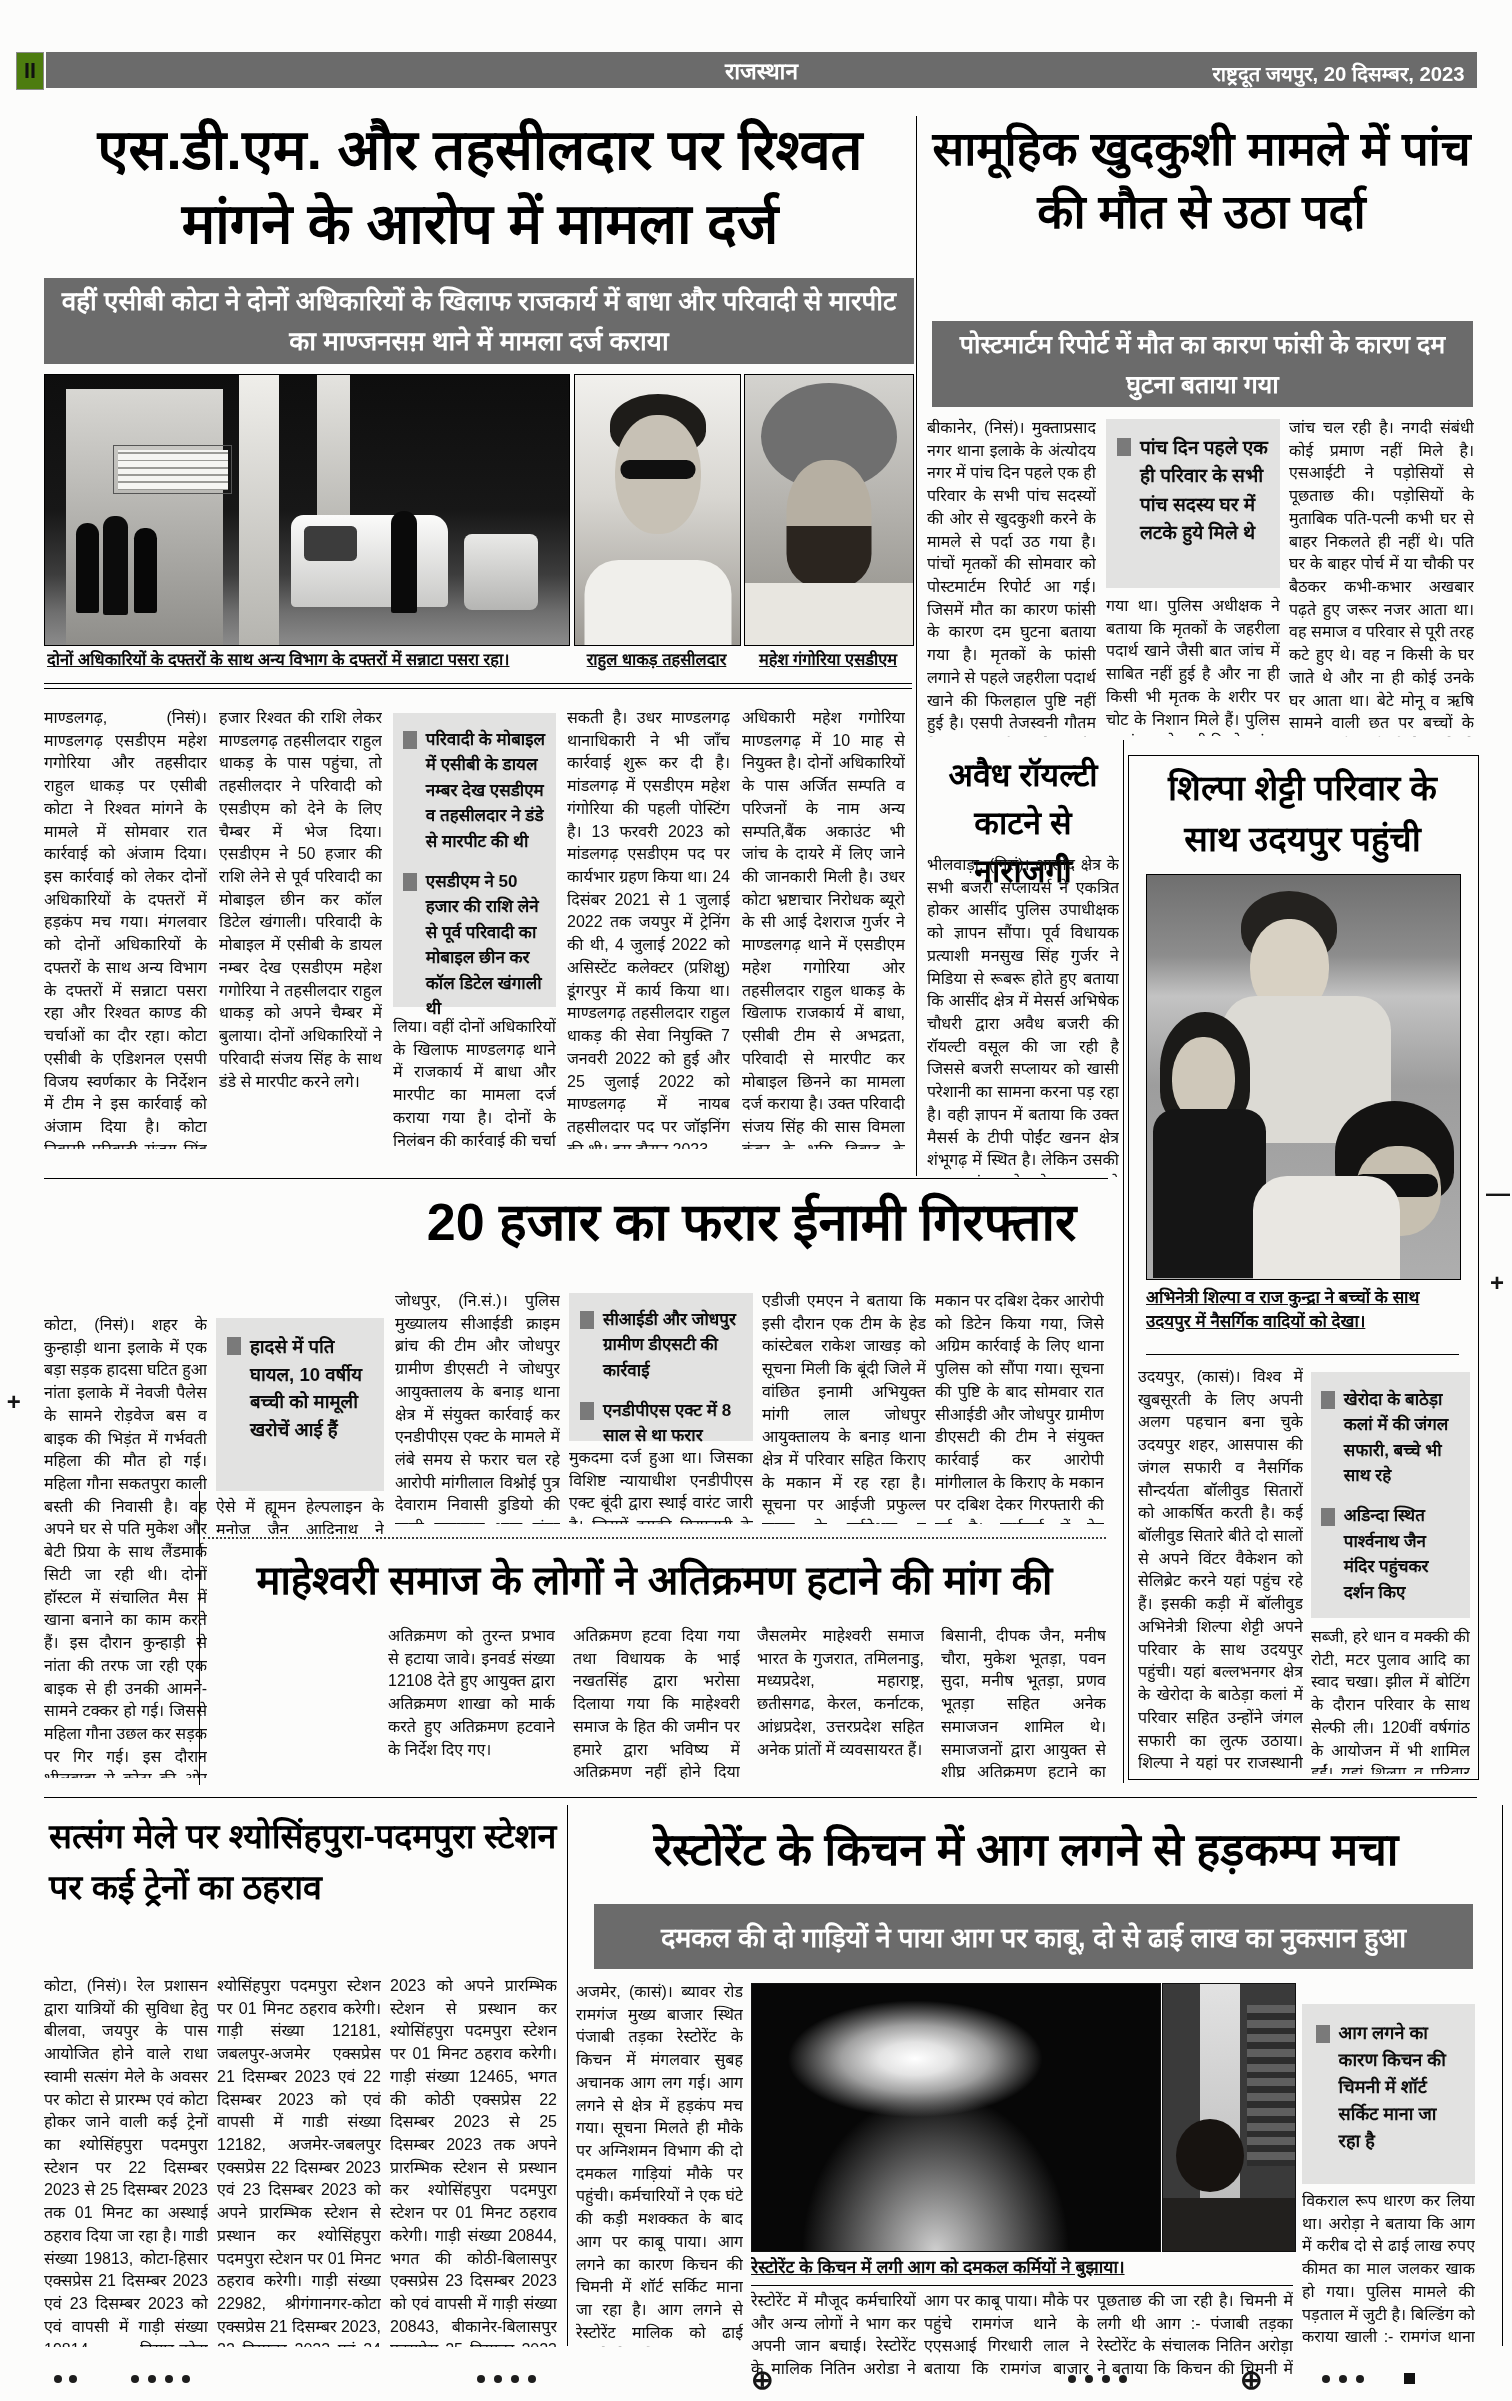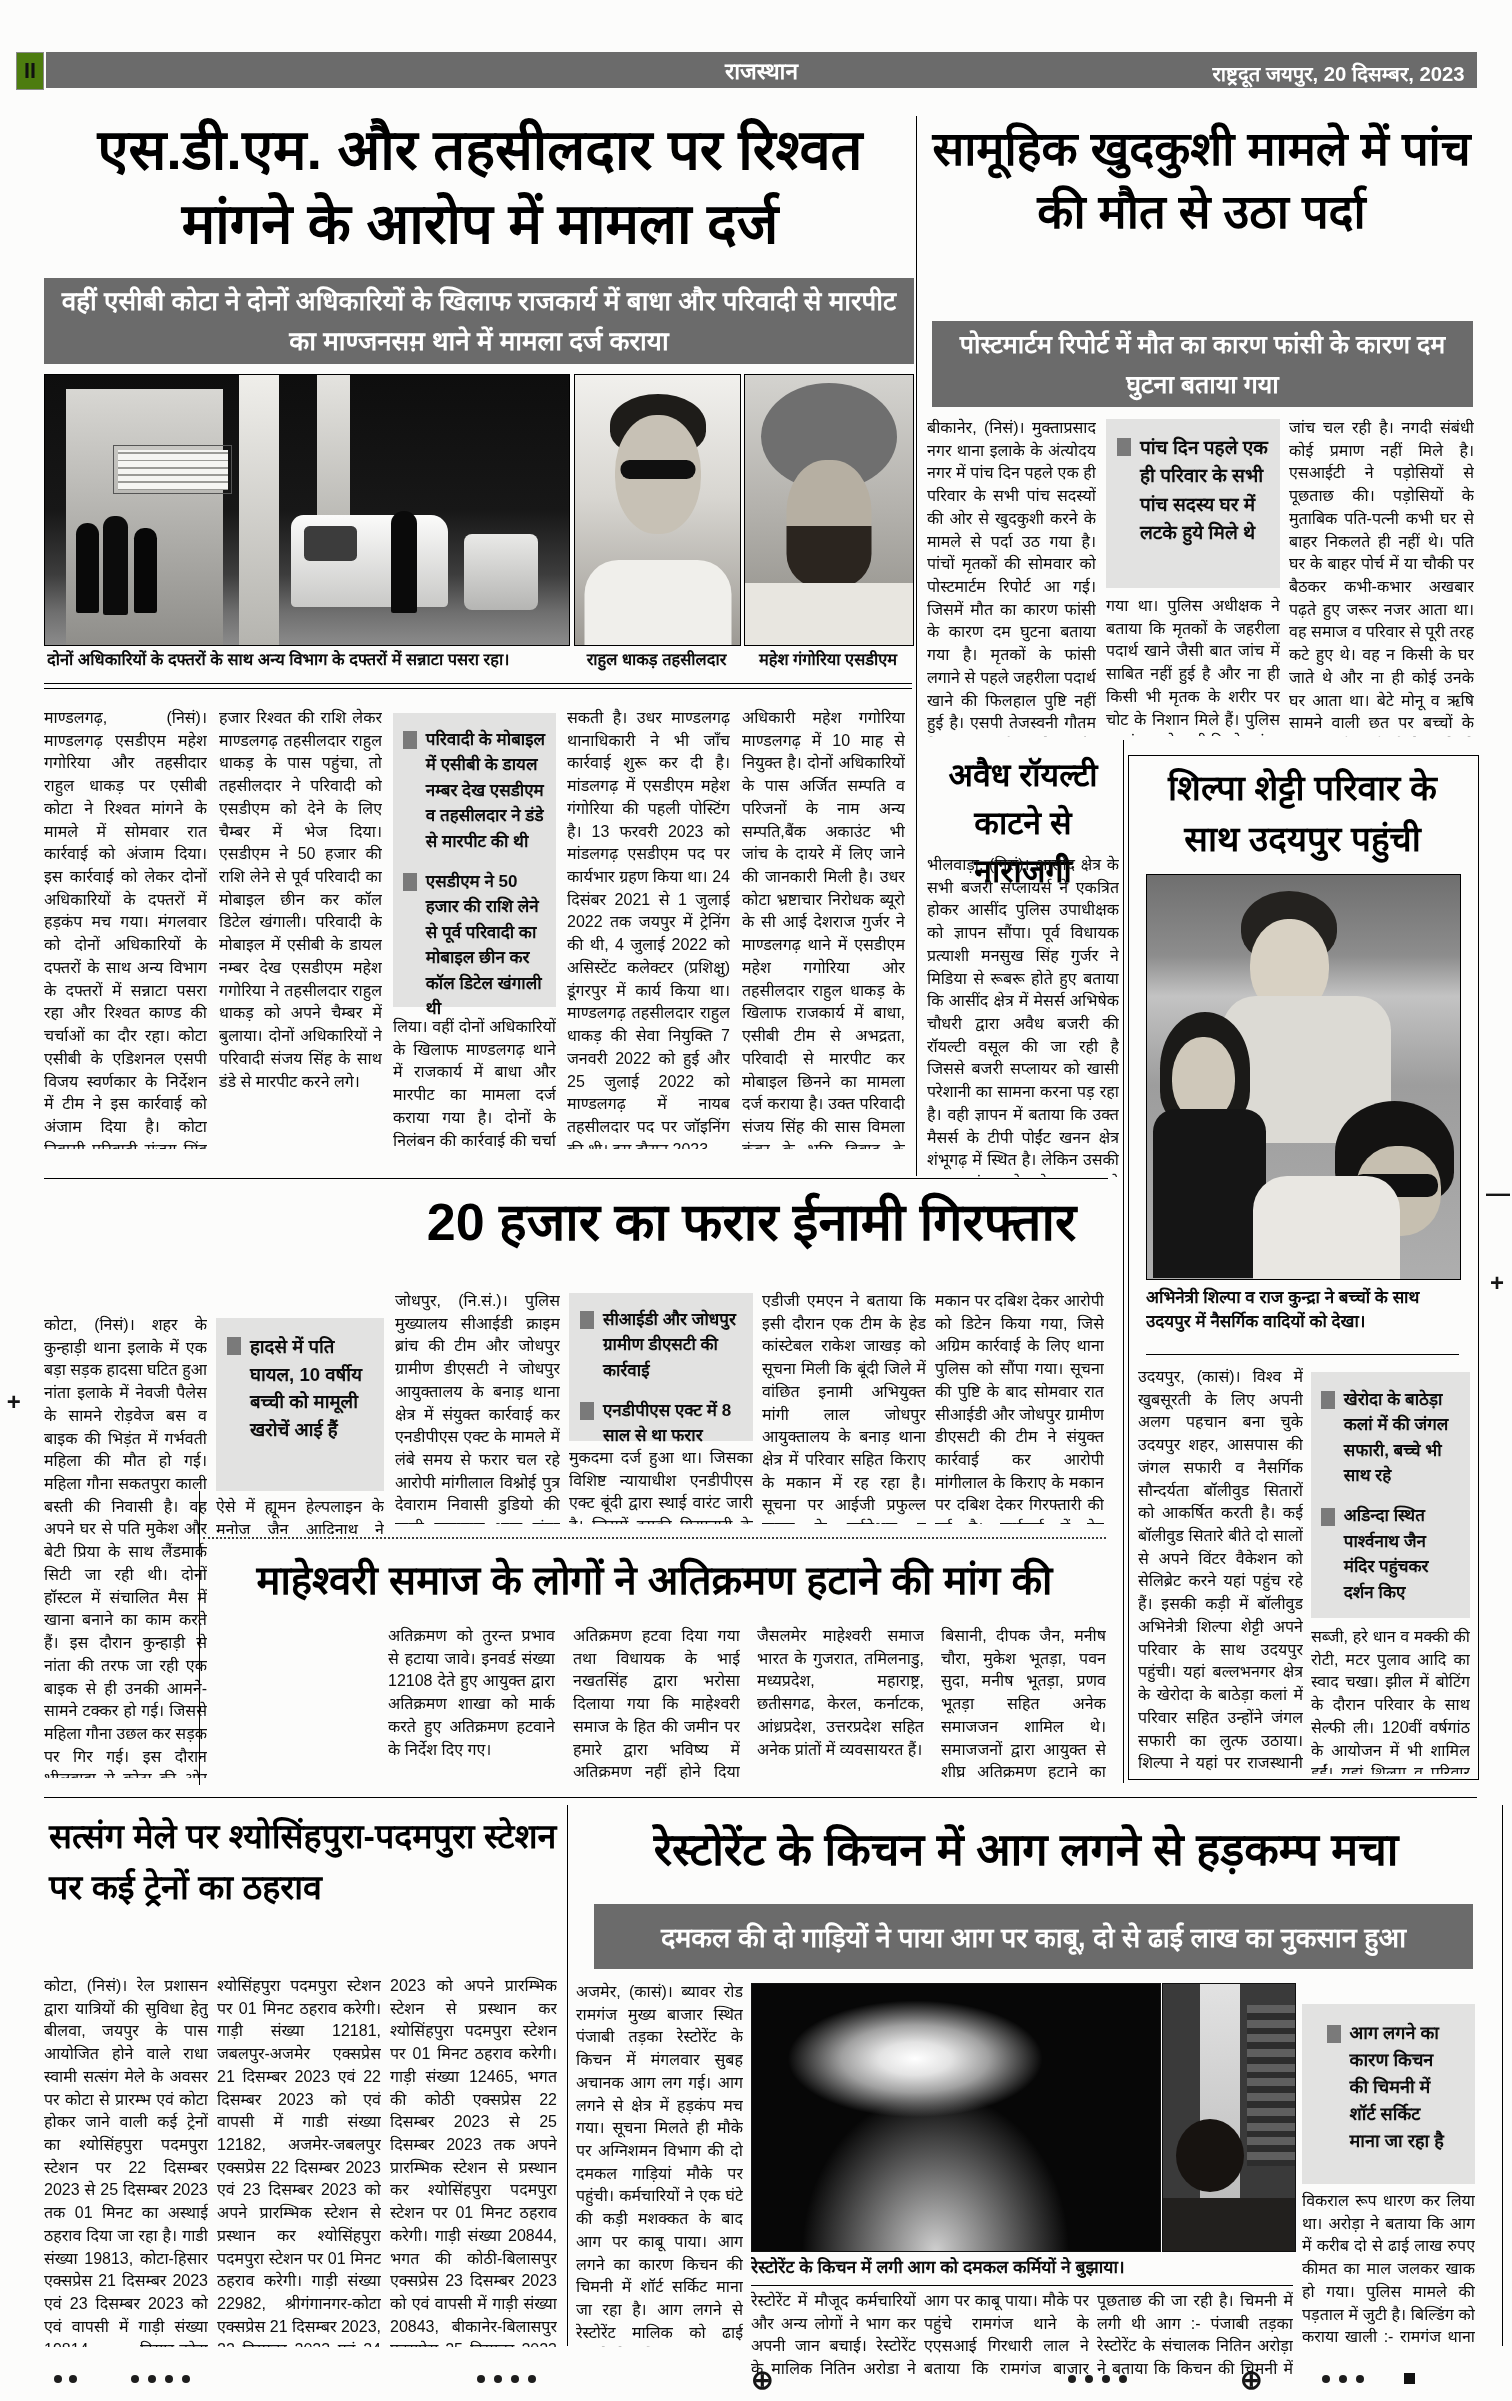--- a/index.html
+++ b/index.html
@@ -4,21 +4,21 @@
 <style>
   html,body{margin:0;padding:0;background:#9a9a9a;}
   #page{position:relative;width:1512px;height:2401px;background:#fcfcfb;
         font-family:"Liberation Sans",sans-serif;color:#0d0d0d;overflow:hidden;}
   .abs{position:absolute;}
   .hl{font-weight:bold;color:#000;text-align:center;}
   .bar{background:#6b6b6b;color:#fff;font-weight:bold;text-align:center;
        display:flex;align-items:center;justify-content:center;}
   .lightbox{background:#e2e2e1;}
   .bt{font-size:16px;line-height:1.42;text-align:justify;overflow:hidden;}
-  .cap{font-weight:bold;font-size:16.4px;line-height:1.4;overflow:hidden;}
+  .cap{font-weight:bold;font-size:16.4px;line-height:1.4;overflow:hidden;text-decoration:underline;}
   .vr{position:absolute;width:1.1px;background:#000;}
   .hr{position:absolute;height:1.1px;background:#000;}
   .dbl{position:absolute;height:4px;border-top:1.7px solid #000;border-bottom:1.1px solid #000;}
   .dotr{position:absolute;border-top:2.3px dotted #3c3c3c;height:0;}
   .bullet{display:flex;gap:9px;font-weight:bold;font-size:17px;line-height:1.5;margin-bottom:14.7px;}
   .sq{flex:0 0 auto;width:13.6px;height:18px;background:#7a7a7a;margin-top:4.5px;}
   .photo{position:absolute;overflow:hidden;}
   .nw{white-space:nowrap;}
   .rdot{position:absolute;width:8px;height:8px;border-radius:50%;background:#1d1d1d;}
   .rsq{position:absolute;width:11.3px;height:11.3px;background:#111;}
@@ -182,21 +182,21 @@
   <div class="abs bar" style="left:594px;top:1904px;width:879px;height:65px;font-size:27px">दमकल की दो गाड़ियों ने पाया आग पर काबू, दो से ढाई लाख का नुकसान हुआ</div>
   <div class="abs bt" style="left:576px;top:1981px;width:167px;height:366px">अजमेर, (कासं)। ब्यावर रोड रामगंज मुख्य बाजार स्थित पंजाबी तड़का रेस्टोरेंट के किचन में मंगलवार सुबह अचानक आग लग गई। आग लगने से क्षेत्र में हड़कंप मच गया। सूचना मिलते ही मौके पर अग्निशमन विभाग की दो दमकल गाड़ियां मौके पर पहुंची। कर्मचारियों ने एक घंटे की कड़ी मशक्कत के बाद आग पर काबू पाया। आग लगने का कारण किचन की चिमनी में शॉर्ट सर्किट माना जा रहा है। आग लगने से रेस्टोरेंट मालिक को ढाई लाखों से अधिक का नुकसान हुआ है। रामगंज थाना पुलिस मामले की जांच में जुट गई है। रामगंज थाना क्षेत्र के ब्यावर रोड स्थित रामगंज बाजार में मंगलवार को पंजाबी तड़का रेस्टोरेंट के किचन में</div>
   <div class="photo" style="left:751px;top:1983px;width:408px;height:267px;border:1.1px solid #111;
        background:radial-gradient(closest-side at 40% 28%,#ffffff 0%,#e3e3e3 22%,#a0a0a0 45%,rgba(20,20,20,0) 78%),radial-gradient(at 45% 100%,#cfcfcf 0%,rgba(0,0,0,0) 42%),#070707"></div>
   <div class="photo" style="left:1162px;top:1983px;width:132px;height:267px;background:#3a3a3a;border:1.1px solid #111">
     <div class="abs" style="left:28%;top:0;width:30%;height:100%;background:linear-gradient(180deg,#e2e2e2,#b4b4b4)"></div>
     <div class="abs" style="right:0;top:8%;width:36%;height:60%;background:repeating-linear-gradient(180deg,#5f5f5f 0 8px,#2d2d2d 8px 14.7px)"></div>
     <div class="abs" style="left:10%;bottom:22%;width:68px;height:73px;background:#171310;border-radius:50%"></div>
     <div class="abs" style="left:0;bottom:0;width:100%;height:20%;background:#22201e"></div>
   </div>
-  <div class="abs lightbox" style="left:1302px;top:2004px;width:173px;height:180px;padding:16px 25px;box-sizing:border-box">
+  <div class="abs lightbox" style="left:1302px;top:2004px;width:173px;height:180px;padding:16px 14px;box-sizing:border-box">
     <div class="bullet" style="font-size:18px">
         <span class="sq"></span>
         <span>आग लगने का कारण किचन की चिमनी में शॉर्ट सर्किट माना जा रहा है</span>
       </div>
   </div>
   <div class="abs bt" style="left:1302px;top:2190px;width:173px;height:157px">विकराल रूप धारण कर लिया था। अरोड़ा ने बताया कि आग में करीब दो से ढाई लाख रुपए कीमत का माल जलकर खाक हो गया। पुलिस मामले की पड़ताल में जुटी है। बिल्डिंग को कराया खाली :- रामगंज थाना पुलिस के अनुसार आग लगने की सूचना मिलते ही तुरंत मौके पर पहुंची थी और पंजाबी तड़का किचन के ऊपरवाली बिल्डिंग को पूरी</div>
   <div class="abs cap" style="left:751px;top:2255px;width:542px;font-size:17.5px">रेस्टोरेंट के किचन में लगी आग को दमकल कर्मियों ने बुझाया।</div>
   <div class="hr" style="left:751px;top:2285px;width:542px;height:0.6px"></div>
   <div class="abs bt" style="left:751px;top:2290px;width:165px;height:85px">रेस्टोरेंट में मौजूद कर्मचारियों और अन्य लोगों ने भाग कर अपनी जान बचाई। रेस्टोरेंट के मालिक नितिन अरोड़ा ने आग लगने की सूचना तुरंत अग्निशमन विभाग और रामगंज थाना पुलिस को दी।</div>
   <div class="abs bt" style="left:924px;top:2290px;width:165px;height:85px">आग पर काबू पाया। मौके पर पहुंचे रामगंज थाने के एएसआई गिरधारी लाल ने बताया कि रामगंज बाजार स्थित पंजाबी तड़का के किचन में आग लगने की सूचना मिली थी। दमकल कर्मियों ने कड़ी मशक्कत के बाद</div>

